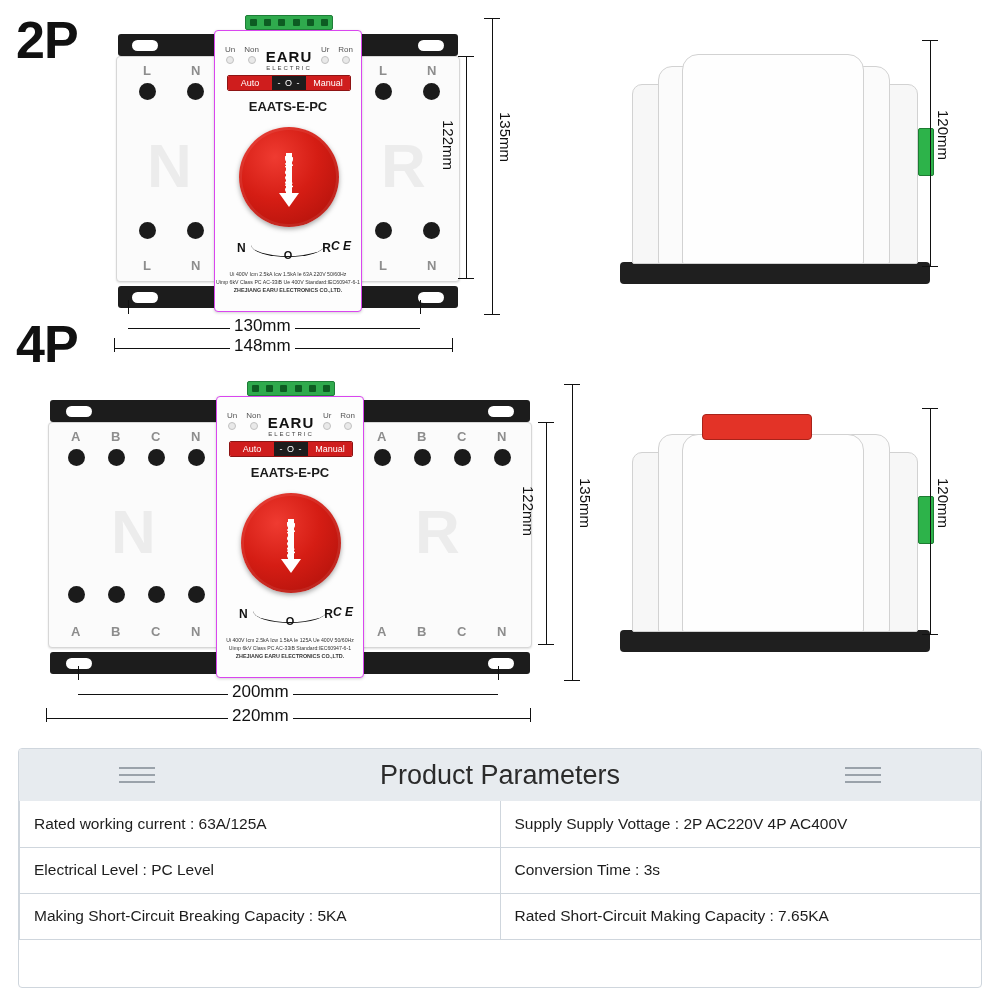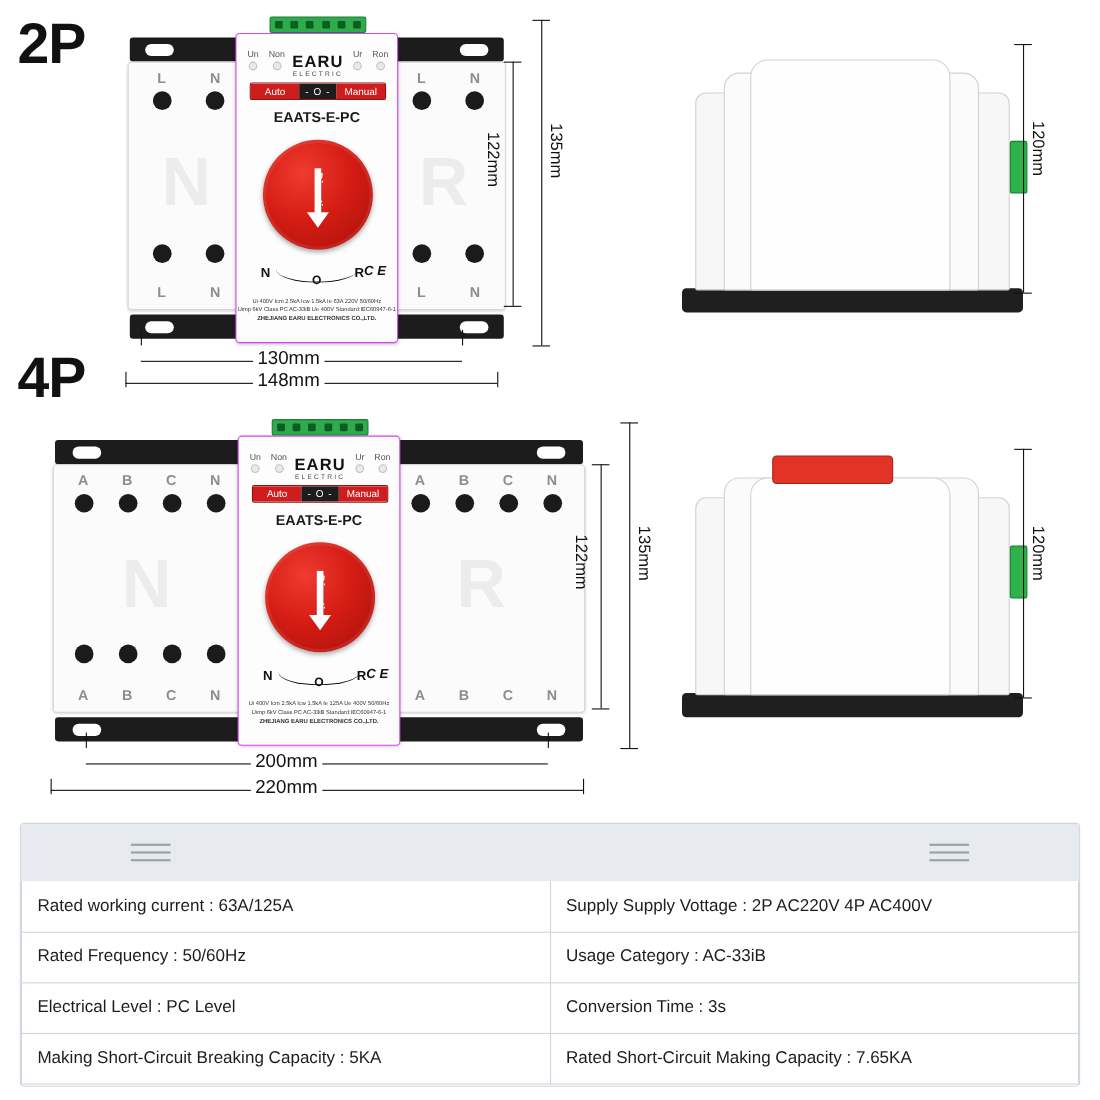--- a/index.html
+++ b/index.html
@@ -472,35 +472,32 @@
 <div class="abs tick-h" style="left:922px; top:634px;"></div>
 <div class="abs dim-label-v" style="left:935px; top:478px;">120mm</div>
 
 <div id="params">
   <div class="params-head">
     <div class="hamb" style="left:100px;">
       <i></i>
         <i></i>
         <i></i>
     </div>
+    <div class="t">Product Parameters</div>
     <div class="hamb" style="right:100px;">
       <i></i>
         <i></i>
         <i></i>
     </div>
   </div>
   <table class="params-table">
     <tbody>
         <tr>
       <td>Rated working current : 63A/125A</td>
       <td>Supply Supply Vottage : 2P AC220V   4P AC400V</td>
-    </tr>
-    <tr>
-      <td>Rated Frequency : 50/60Hz</td>
-      <td>Usage Category : AC-33iB</td>
     </tr>
     <tr>
       <td>Electrical Level : PC Level</td>
       <td>Conversion Time : 3s</td>
     </tr>
     <tr>
       <td>Making Short-Circuit Breaking Capacity : 5KA</td>
       <td>Rated Short-Circuit Making Capacity : 7.65KA</td>
     </tr>
   </tbody>

